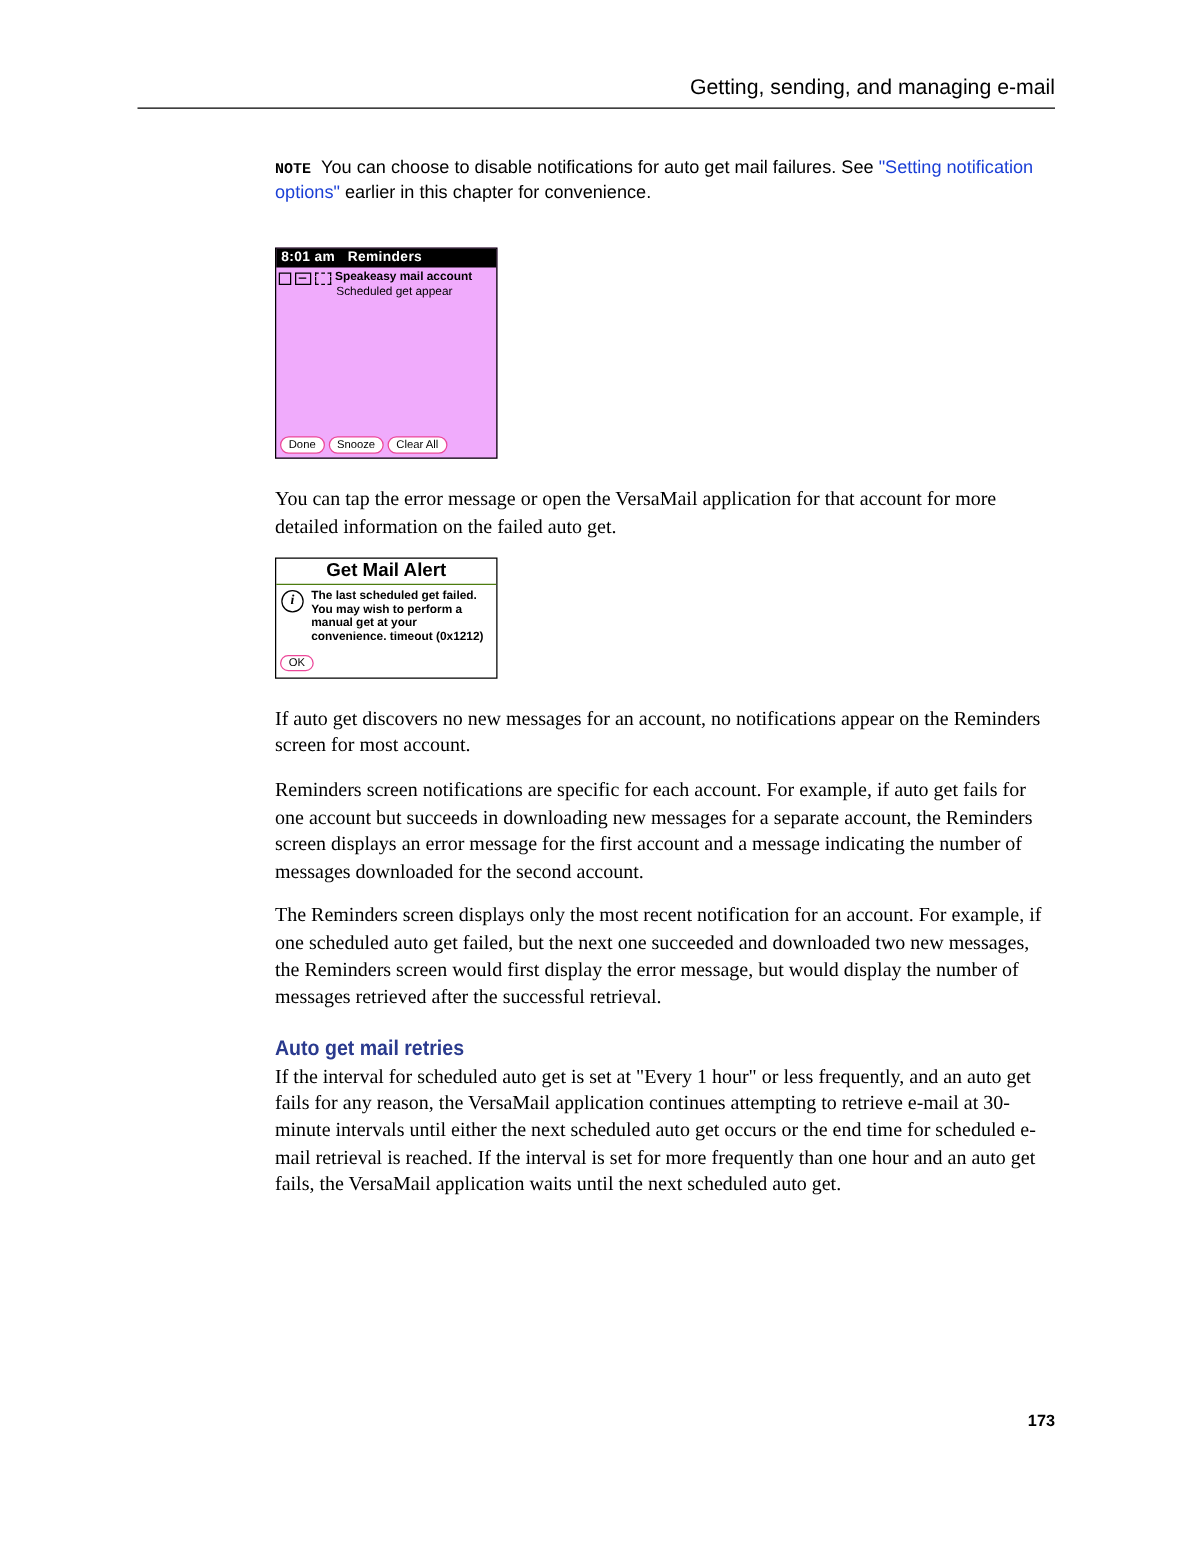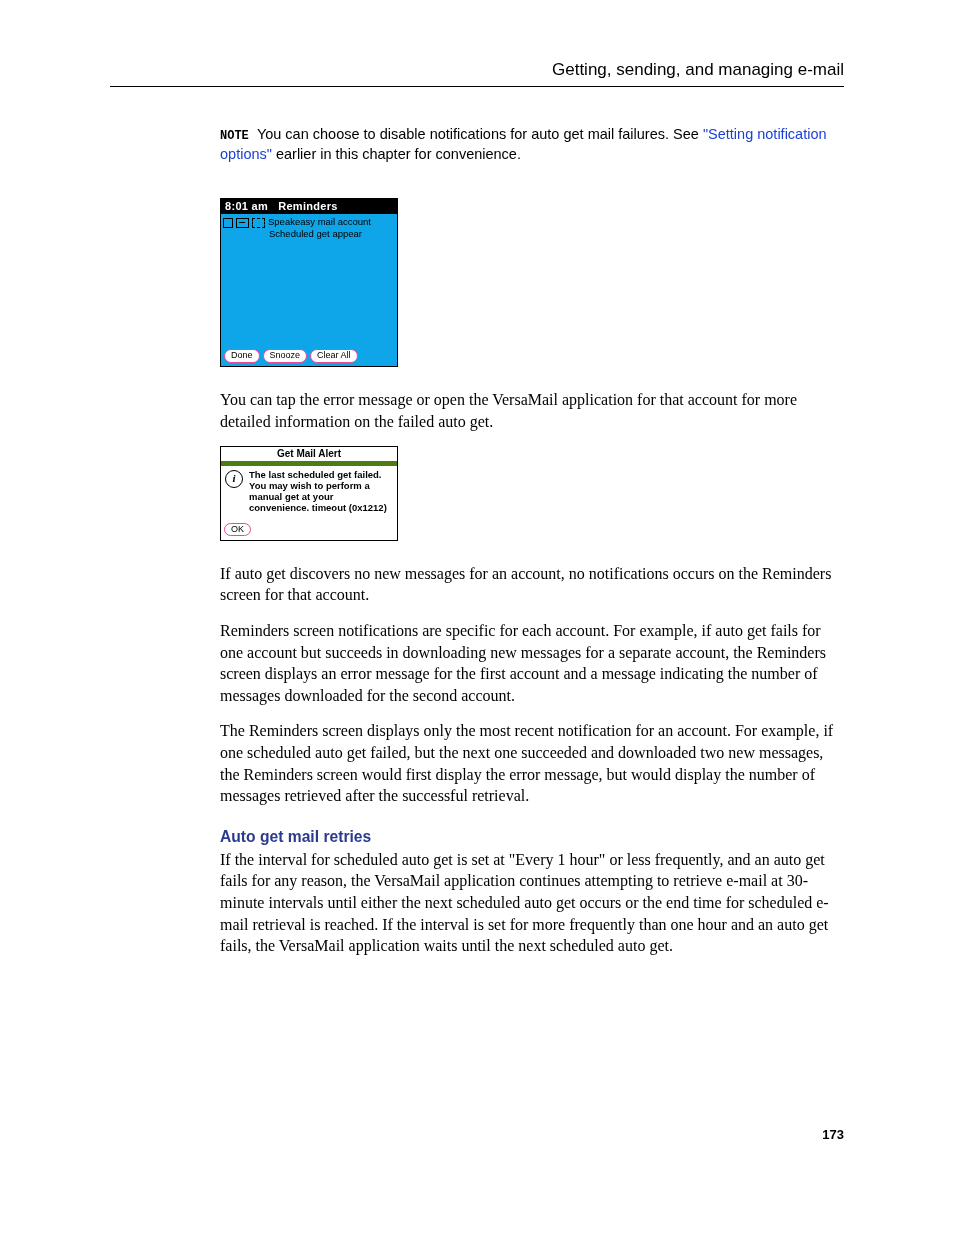--- a/index.html
+++ b/index.html
@@ -51,21 +51,21 @@
     margin: 20px 0 2px 0;
     letter-spacing: 0px;
     transform: scaleX(0.92);
     transform-origin: left;
   }
 
   
   .palm-box {
     border: 1px solid #000;
     width: 176px;
-    background: #0ea5e9;
+    background: #f0abfc;
     font-family: Arial, Helvetica, sans-serif;
     font-size: 10px;
     margin-bottom: 22px;
   }
   .palm-title {
     background: #000;
     color: #fff;
     font-weight: bold;
     font-size: 11px;
     padding: 1px 4px 2px 4px;
@@ -90,20 +90,21 @@
     width: 11px; height: 8px; border:1px solid #000; flex:0 0 auto; margin-top:1px; position:relative;
   }
   .palm-icon::after {
     content:""; position:absolute; width:6px; height:1px; background:#000; top:3px; left:2px;
   }
   .palm-icon2 {
     width: 11px; height: 8px; border:1px dashed #000; flex:0 0 auto; margin-top:1px;
   }
   .palm-row-text {
     flex: 1;
+    font-weight: bold;
   }
   .palm-sub {
     margin-left: 46px;
     font-size: 9.5px;
   }
   .palm-footer {
     display: flex;
     gap: 3px;
     padding: 3px;
   }
@@ -120,22 +121,22 @@
   .alert-box {
     border: 1px solid #000;
     width: 176px;
     background: #fff;
     font-family: Arial, Helvetica, sans-serif;
     margin-bottom: 22px;
   }
   .alert-title {
     text-align: center;
     font-weight: bold;
-    font-size: 10px;
-    border-bottom: 5px solid #4d7c0f;
+    font-size: 15px;
+    border-bottom: 1px solid #4d7c0f;
     padding: 1px 0 2px 0;
   }
   .alert-body {
     display: flex;
     padding: 4px 4px 2px 4px;
     gap: 6px;
   }
   .alert-icon {
     width: 16px; height:16px; border:1.5px solid #000; border-radius:50%;
     font-weight:bold; font-size:11px; text-align:center; line-height:15px;
@@ -200,21 +201,21 @@
       <div class="alert-title">Get Mail Alert</div>
       <div class="alert-body">
         <div class="alert-icon">i</div>
         <div class="alert-text">The last scheduled get failed.  You may wish to perform a manual get at your convenience. timeout (0x1212)</div>
       </div>
       <div class="alert-footer">
         <span class="palm-btn">OK</span>
       </div>
     </div>
 
-    <p>If auto get discovers no new messages for an account, no notifications occurs on the Reminders screen for that account.</p>
+    <p>If auto get discovers no new messages for an account, no notifications appear on the Reminders screen for most account.</p>
     <p>Reminders screen notifications are specific for each account. For example, if auto get fails for one account but succeeds in downloading new messages for a separate account, the Reminders screen displays an error message for the first account and a message indicating the number of messages downloaded for the second account.</p>
     <p>The Reminders screen displays only the most recent notification for an account. For example, if one scheduled auto get failed, but the next one succeeded and downloaded two new messages, the Reminders screen would first display the error message, but would display the number of messages retrieved after the successful retrieval.</p>
 
     <div class="section-heading">Auto get mail retries</div>
     <p>If the interval for scheduled auto get is set at "Every 1 hour" or less frequently, and an auto get fails for any reason, the VersaMail application continues attempting to retrieve e-mail at 30-minute intervals until either the next scheduled auto get occurs or the end time for scheduled e-mail retrieval is reached. If the interval is set for more frequently than one hour and an auto get fails, the VersaMail application waits until the next scheduled auto get.</p>
 
   </div>
 
   <div class="page-num">173</div>
 </div>

